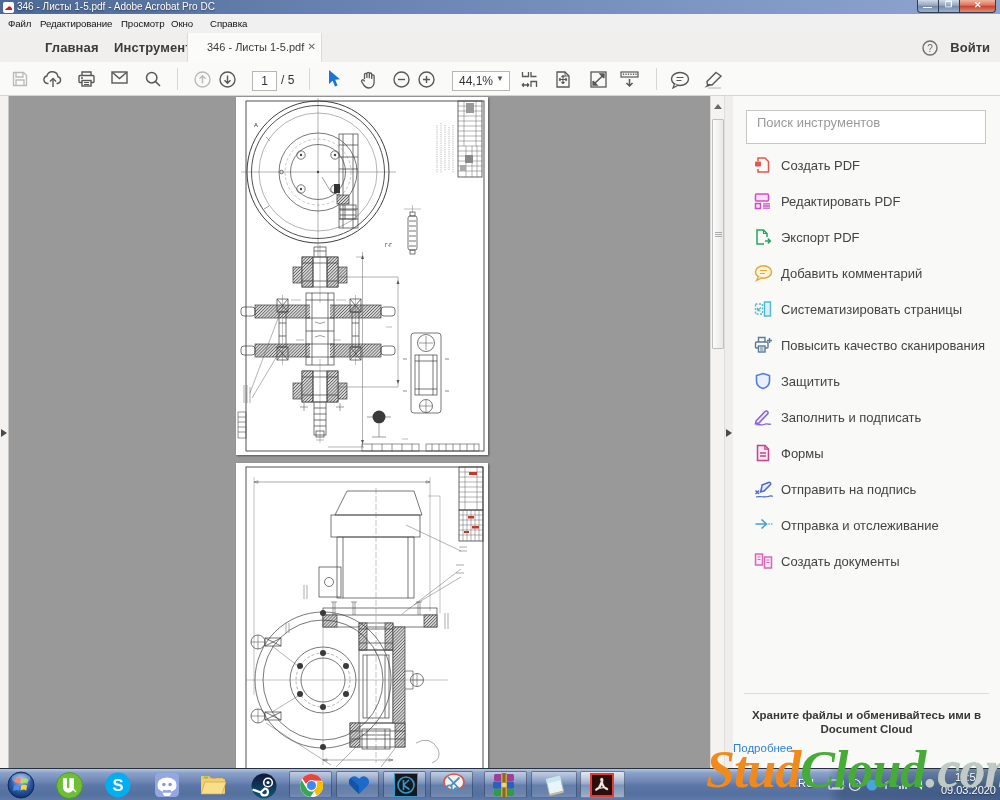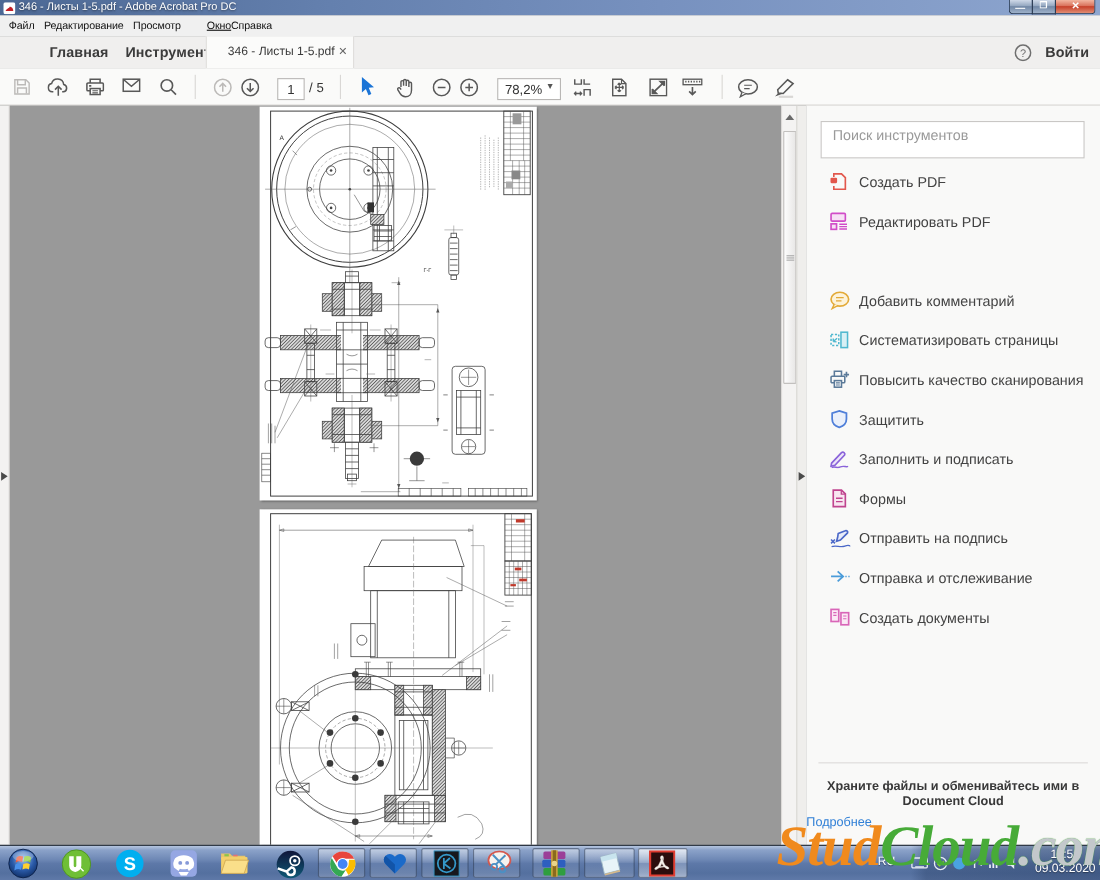--- a/index.html
+++ b/index.html
@@ -77,21 +77,21 @@
       </div>
   <div class="wb wb3">
         <span style="left:14px;top:0px;font-size:9px;">✕</span>
       </div>
  </div>
 </div>
 <div class="abs" id="menubar">
  <span style="left:8px;">Файл</span>
     <span style="left:40px;">Редактирование</span>
     <span style="left:121px;">Просмотр</span>
-    <span style="left:188px;text-decoration:underline;">Окно</span>
+    <span style="left:171px;">Окно</span>
     <span style="left:210px;">Справка</span>
 </div>
 <div class="abs" id="tabbar">
  <span class="big" style="left:12px;">Главная</span>
     <span class="big" style="left:81px;">Инструменты</span>
  <div id="activetab">
       <span class="t">346 - Листы 1-5.pdf</span>
       <span class="x">✕</span>
     </div>
  <svg class="abs" style="left:922px;top:7px;" width="16" height="16" viewBox="0 0 16 16">
@@ -146,21 +146,21 @@
     </svg>
  <svg class="tbi" style="left:393px;" width="17" height="17" viewBox="0 0 17 17" fill="none" stroke="#585858" stroke-width="1.4">
       <circle cx="8.5" cy="8.5" r="7.5"></circle>
       <path d="M5 8.5 h7"></path>
     </svg>
  <svg class="tbi" style="left:418px;" width="17" height="17" viewBox="0 0 17 17" fill="none" stroke="#585858" stroke-width="1.4">
       <circle cx="8.5" cy="8.5" r="7.5"></circle>
       <path d="M5 8.5 h7 M8.5 5 v7"></path>
     </svg>
  <div id="zoombox">
-      <span style="position:absolute;left:6px;top:2px;">78,2%</span>
+      <span style="position:absolute;left:6px;top:2px;">44,1%</span>
       <span style="position:absolute;right:5px;top:2px;font-size:8px;color:#555;">▼</span>
     </div>
  <svg class="tbi" style="left:521px;" width="17" height="17" viewBox="0 0 17 17" fill="none" stroke="#585858" stroke-width="1.3">
       <path d="M1.5 1 V5.5 h6 V1"></path>
       <path d="M10 1 V5.5 h5.5"></path>
       <path d="M10 16 V10.5 h5.5 V16"></path>
       <path d="M1.5 14 h6 M2.8 12.3 L1.3 14 L2.8 15.7 M6.2 12.3 L7.7 14 L6.2 15.7"></path>
       <path d="M1.5 8 h14" stroke-width="0"></path>
     </svg>
  <svg class="tbi" style="left:555px;" width="16" height="17" viewBox="0 0 16 17" fill="none" stroke="#585858" stroke-width="1.3">
@@ -452,20 +452,28 @@
       <span>Создать PDF</span>
     </div>
  <div class="pitem" style="top:96px;">
       <svg width="18" height="18" viewBox="0 0 18 18" fill="none" stroke="#d14cc8" stroke-width="1.5">
         <rect x="1.5" y="2" width="13" height="7" rx="1" fill="#f7e0f5"></rect>
         <rect x="1.5" y="11.5" width="5" height="5" fill="#f7e0f5"></rect>
         <path d="M9 11.8 h7 M9 14 h7 M9 16.2 h7" stroke-width="1.3"></path>
       </svg>
       <span>Редактировать PDF</span>
     </div>
+ <div class="pitem" style="top:132px;">
+      <svg width="18" height="18" viewBox="0 0 18 18" fill="none" stroke="#2d9e68" stroke-width="1.5">
+        <path d="M13 9 V5.5 L9.5 2 H3 v14 h7"></path>
+        <path d="M9.5 2 v3.5 H13" stroke-width="1.2"></path>
+        <path d="M11 13 h5 M13.8 10.5 L16.3 13 L13.8 15.5" stroke-width="1.6"></path>
+      </svg>
+      <span>Экспорт PDF</span>
+    </div>
  <div class="pitem" style="top:168px;">
       <svg width="19" height="18" viewBox="0 0 19 18" fill="none" stroke="#e3aa38" stroke-width="1.5">
         <ellipse cx="9.5" cy="8" rx="8" ry="6.3" fill="#fdf3da"></ellipse>
         <path d="M4.5 12.5 L2.5 16.5 L8 13.7" fill="#fdf3da" stroke-width="1.3"></path>
         <path d="M6 6.5 h7 M6 9.5 h5" stroke-width="1.2"></path>
       </svg>
       <span>Добавить комментарий</span>
     </div>
  <div class="pitem" style="top:204px;">
       <svg width="18" height="18" viewBox="0 0 18 18" fill="none" stroke="#4fb8cf" stroke-width="1.4">

